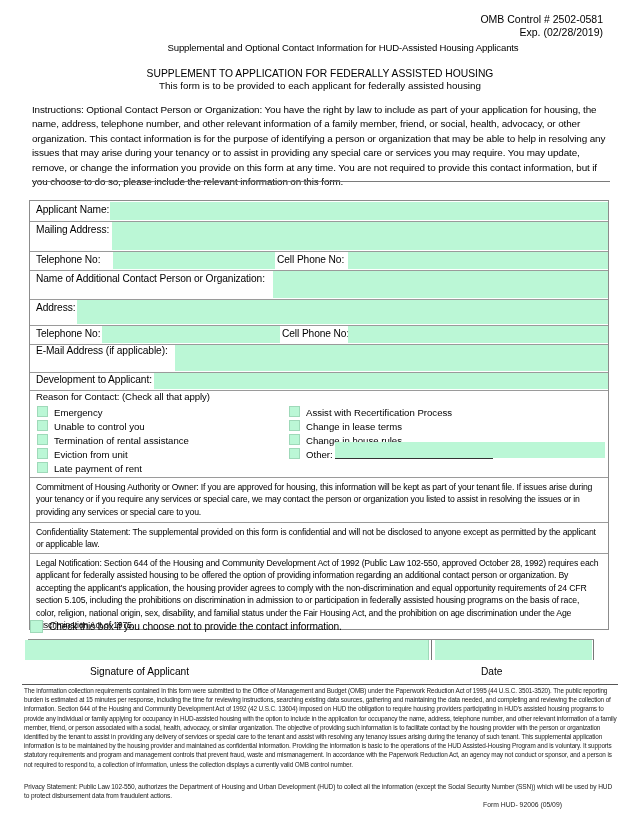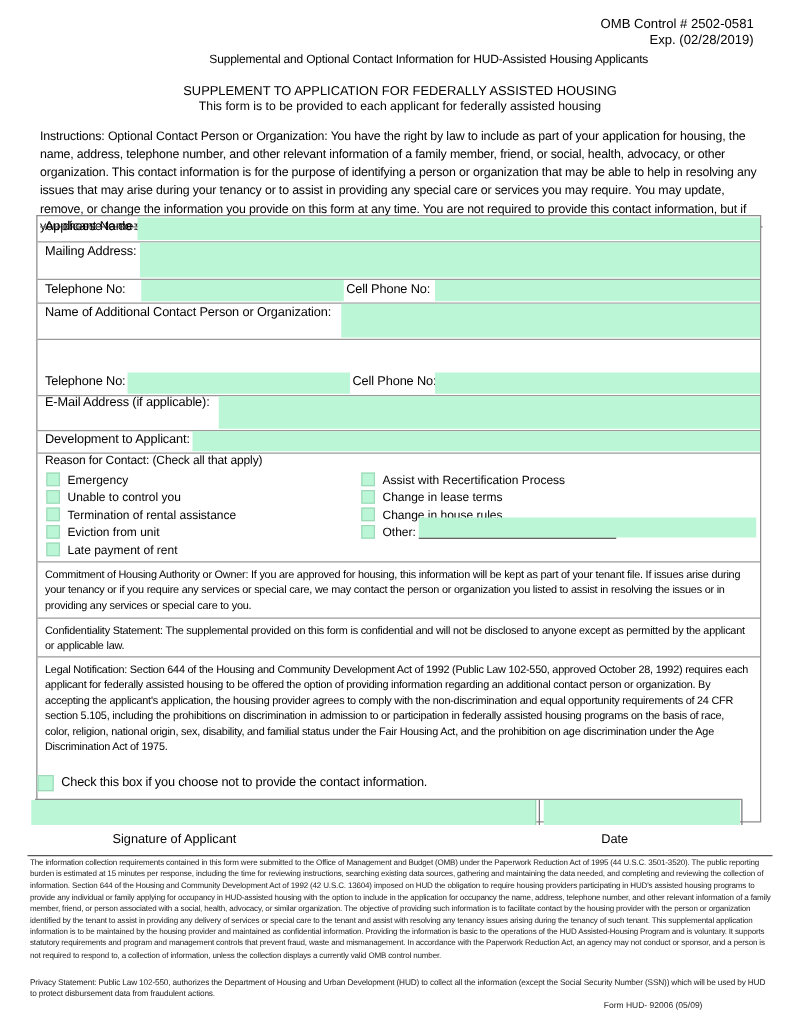--- a/index.html
+++ b/index.html
@@ -27,21 +27,21 @@
   <div>OMB Control # 2502-0581</div>
   <div>Exp. (02/28/2019)</div>
 </div>
 <div class="abs subtitle" style="top:42px;margin-left:23px;">Supplemental and Optional Contact Information for HUD-Assisted Housing Applicants</div>
 <div class="abs title" style="top:68px;">SUPPLEMENT TO APPLICATION FOR FEDERALLY ASSISTED HOUSING</div>
 <div class="abs title" style="top:80px; font-size:9.8px;">This form is to be provided to each applicant for federally assisted housing</div>
 
 <div class="abs instr">Instructions:  Optional Contact Person or Organization: You have the right by law to include as part of your application for housing, the name, address, telephone number, and other relevant information of a family member, friend, or social, health, advocacy, or other organization.  This contact information is for the purpose of identifying a person or organization that may be able to help in resolving any issues that may arise during your tenancy or to assist in providing any special care or services you may require.  You may update, remove, or change the information you provide on this form at any time.  You are not required to provide this contact information, but if you choose to do so, please include the relevant information on this form.</div>
 <div class="abs rule" style="top:181px;"></div>
 
-<div class="abs box" style="top:172px; height:486px;">
+<div class="abs box" style="top:200px; height:430px;">
 
   <div class="row" style="top:0; height:20px;">
     <span class="lbl" style="left:6px;">Applicant Name:</span>
     <input class="fld" style="left: 80px; right: 0px; top: 1px; height: 18px;" value="">
   </div>
 
   <div class="row" style="top:20px; height:30px;">
     <span class="lbl" style="left:6px;">Mailing Address:</span>
     <input class="fld" style="left: 82px; right: 0px; top: 1px; height: 28px;" value="">
   </div>
@@ -51,20 +51,24 @@
     <input class="fld" style="left: 83px; width: 162px; top: 1px; height: 17px;" value="">
     <span class="lbl" style="left:247px;">Cell Phone No:</span>
     <input class="fld" style="left: 318px; right: 0px; top: 1px; height: 17px;" value="">
   </div>
 
   <div class="row" style="top:69px; height:29px;">
     <span class="lbl" style="left:6px;">Name of Additional Contact Person or Organization:</span>
     <input class="fld" style="left: 243px; right: 0px; top: 1px; height: 27px;" value="">
   </div>
 
+  <div class="row" style="top:98px; height:26px;">
+    <span class="lbl" style="left:6px;">Address:</span>
+    <input class="fld" style="left: 47px; right: 0px; top: 1px; height: 24px;" value="">
+  </div>
 
   <div class="row" style="top:124px; height:19px;">
     <span class="lbl" style="left:6px;">Telephone No:</span>
     <input class="fld" style="left: 72px; width: 178px; top: 1px; height: 17px;" value="">
     <span class="lbl" style="left:252px;">Cell Phone No:</span>
     <input class="fld" style="left: 318px; right: 0px; top: 1px; height: 17px;" value="">
   </div>
 
   <div class="row" style="top:143px; height:28px;">
     <span class="lbl" style="left:6px; top:1px;">E-Mail Address (if applicable):</span>

